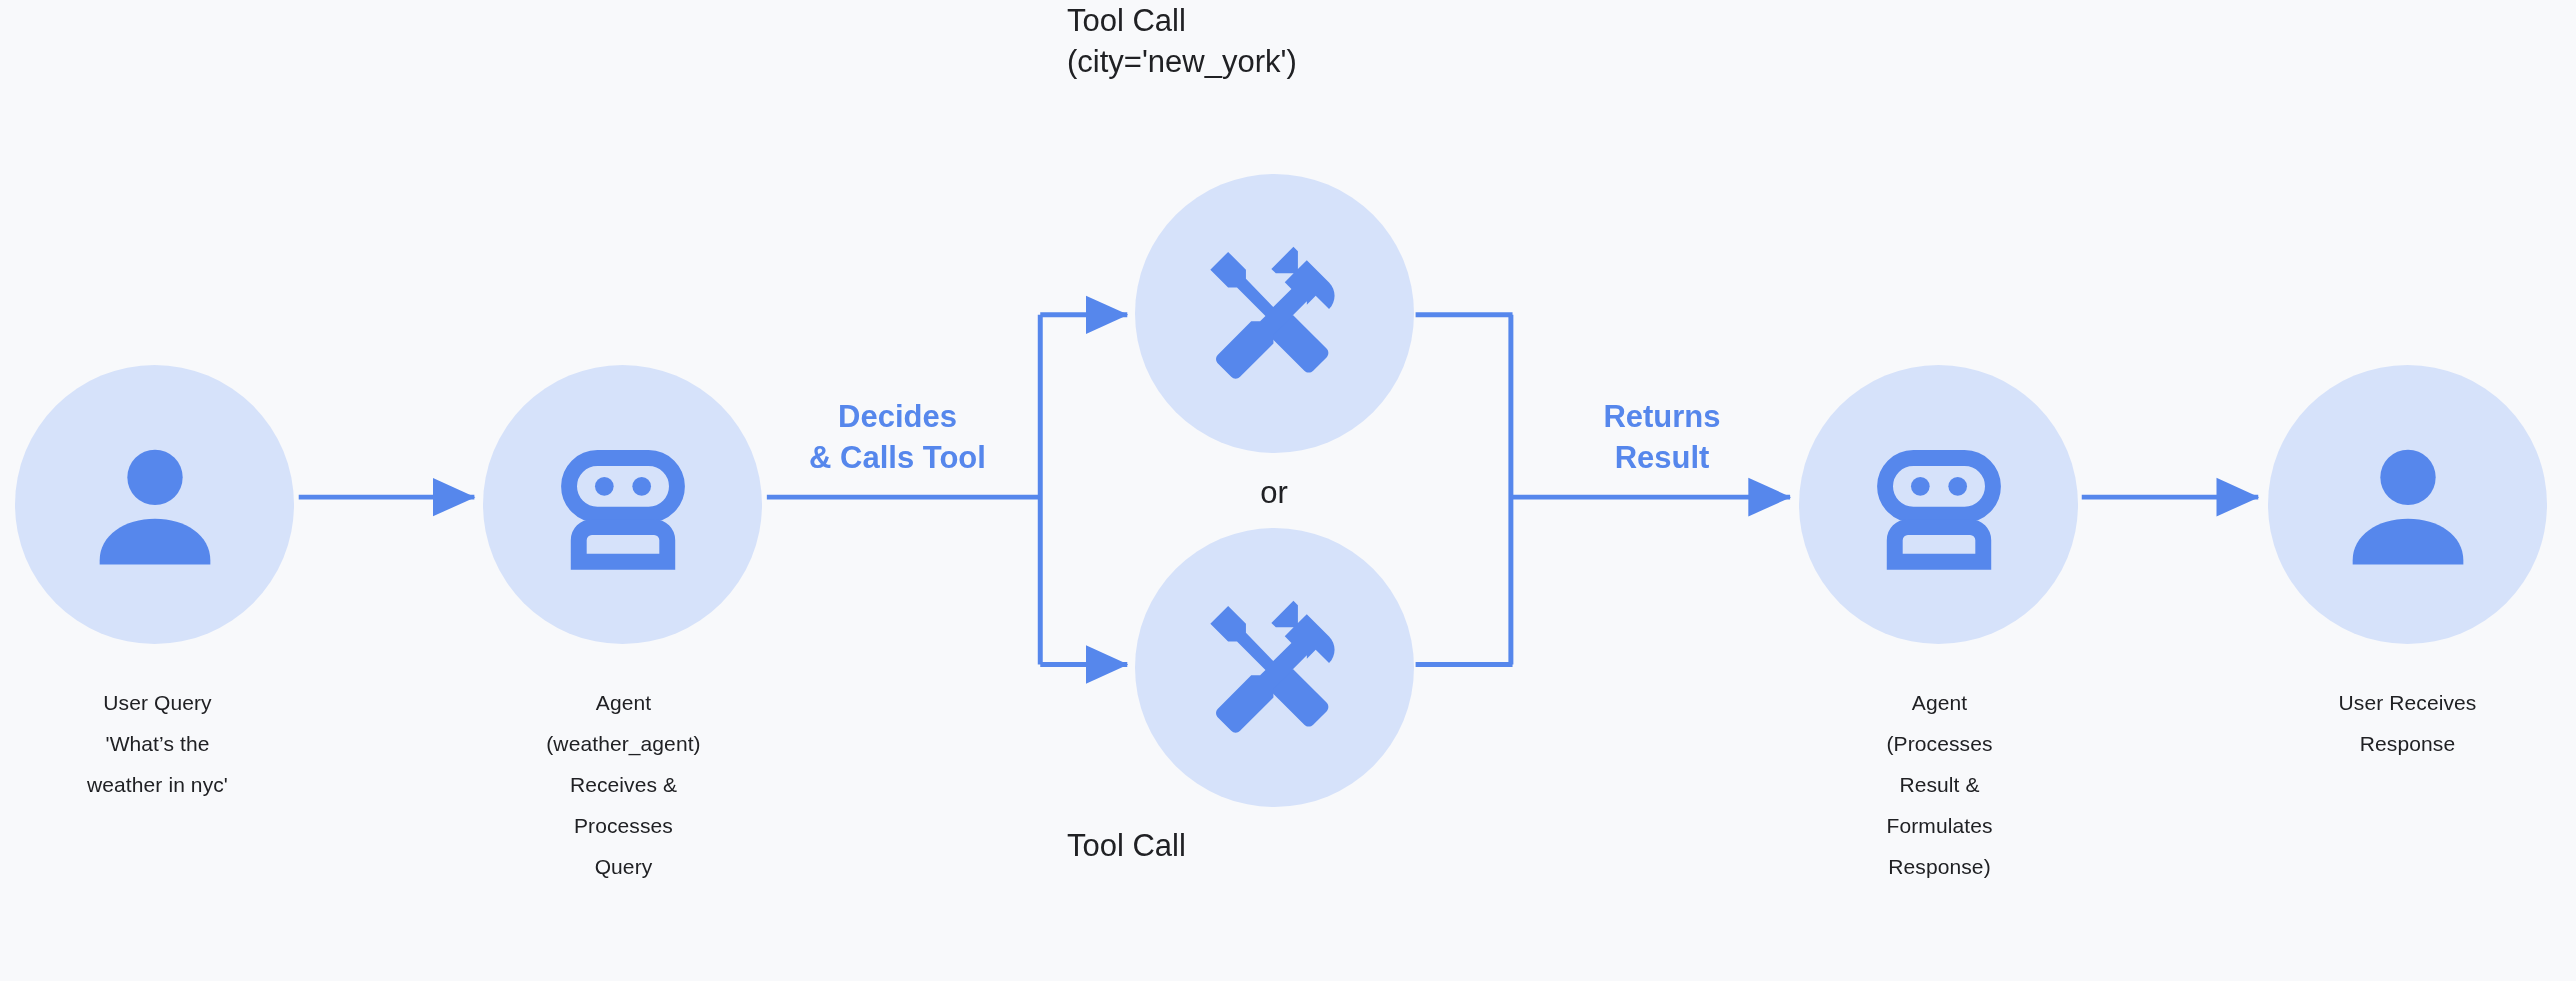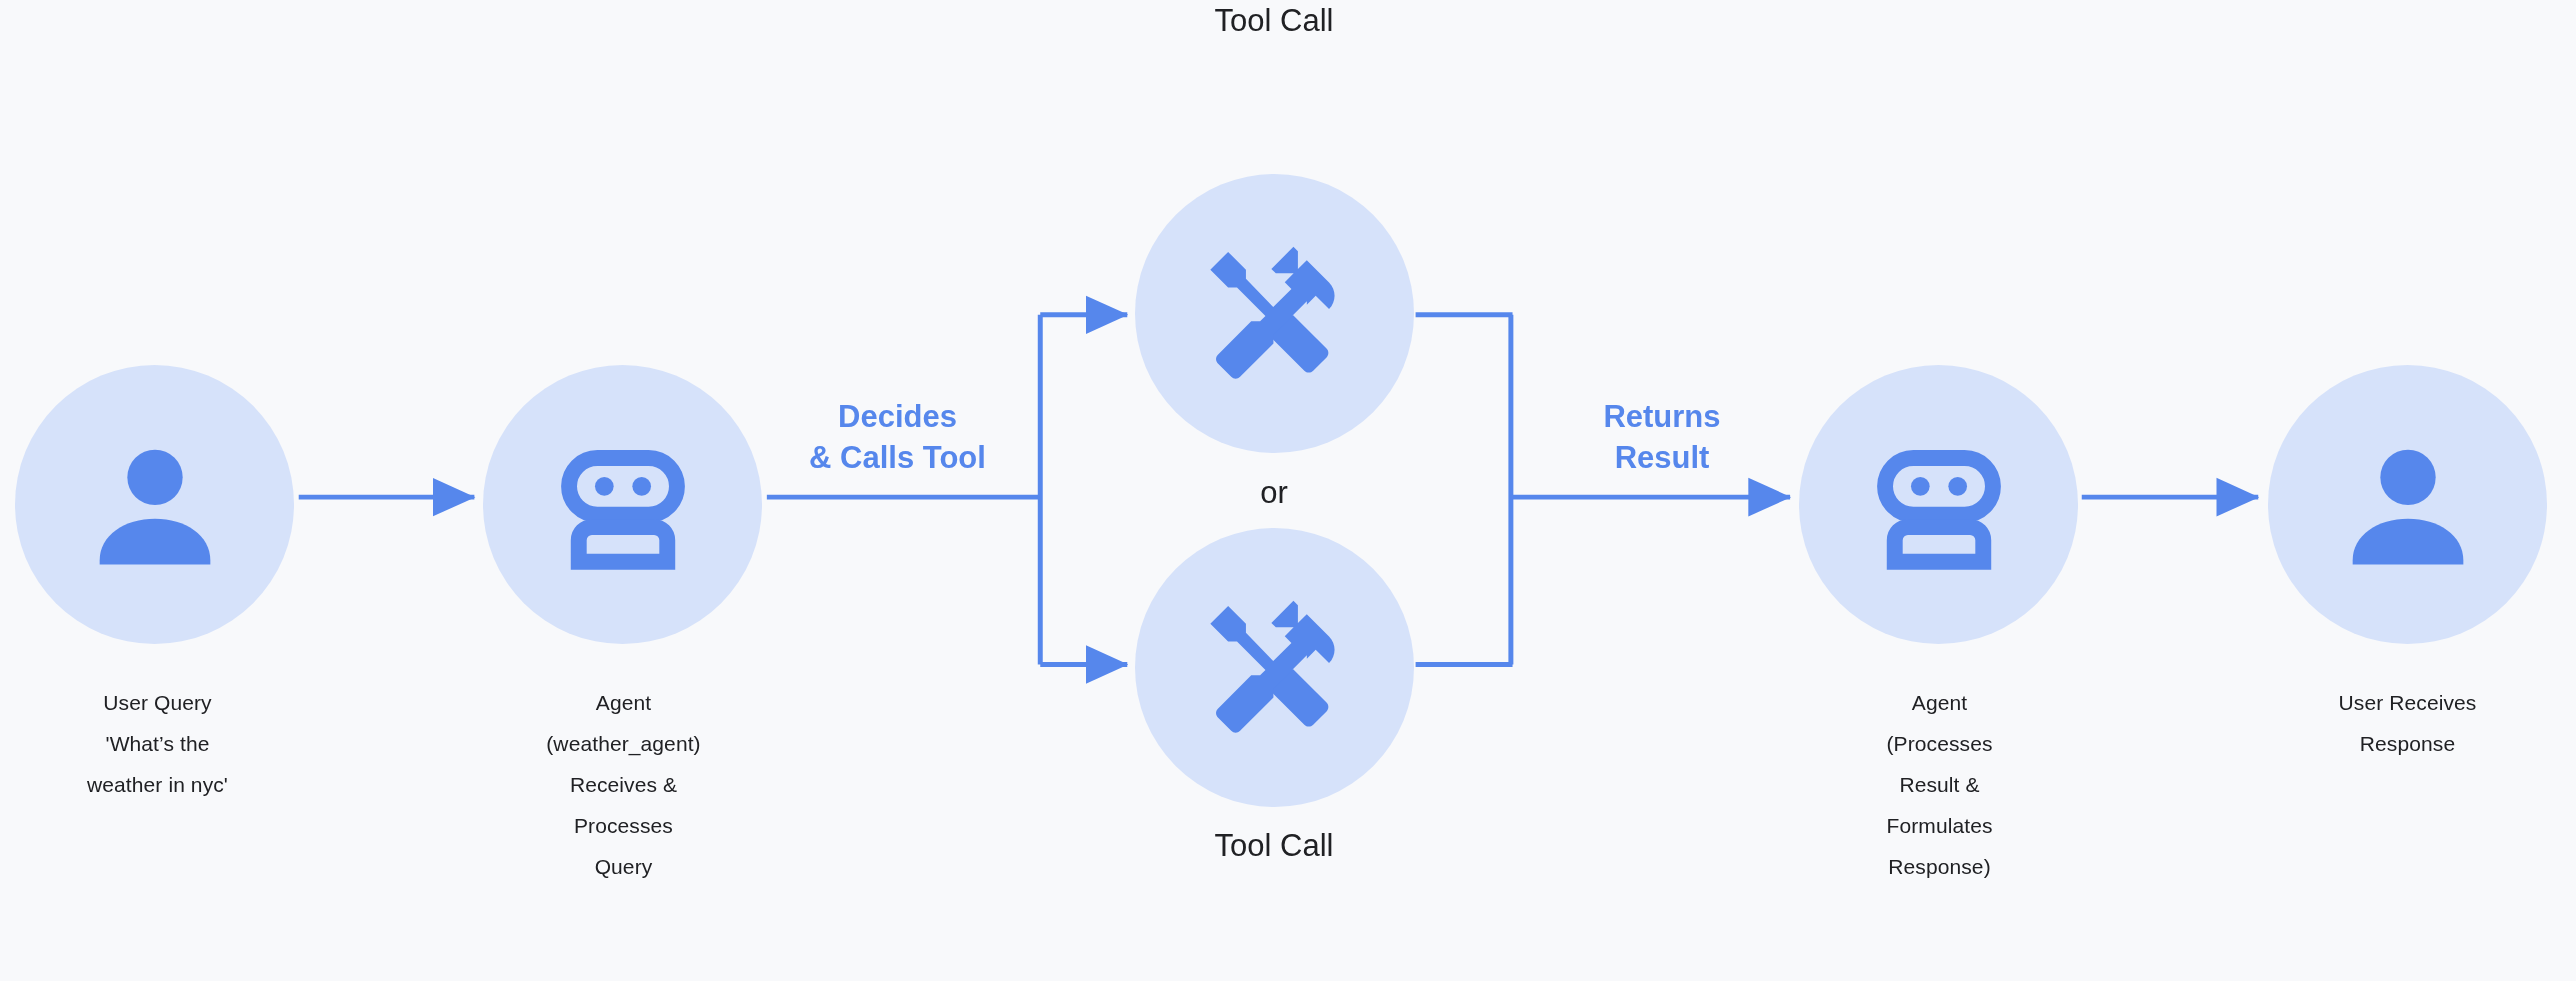--- a/index.html
+++ b/index.html
@@ -36,21 +36,20 @@
     position:absolute;
     text-align:center;
     color:#5687ec;
     font-size:31px;
     line-height:41px;
     font-weight:bold;
     white-space:pre-line;
   }
   .tool-label{
     position:absolute;
-    text-align:center;
     font-size:31px;
     line-height:41px;
     color:#202124;
   }
   .tool-label .fn{color:#5687ec;display:block;}
   .tool-label .lt{display:block;}
   .or-label{
     position:absolute;
     text-align:center;
     font-size:31px;
@@ -117,20 +116,21 @@
     <div class="caption" style="left:466px;top:682px;width:315px;">Agent
 (weather_agent)
 Receives &amp;
 Processes
 Query</div>
   </div>
 
   <div class="node">
     <div class="tool-label" style="left:1067px;top:0px;width:414px;">
       <span class="lt">Tool Call</span>
+      <span class="lt">(city='new_york')</span>
     </div>
     <div class="circle" style="left:1135px;top:174px;">
       <svg width="151" height="151" viewBox="0 0 24 24">
         <path fill="#5687ec" d="M21.67 18.17l-5.3-5.3h-0.99l-2.54 2.54v0.99l5.3 5.3c0.39 0.39 1.02 0.39 1.41 0l2.12-2.12c0.39-0.39 0.39-1.02 0-1.41z" transform="translate(-1.4,-0.6)"></path>
         <path fill="#5687ec" d="M17.34 10.19l1.41-1.41 2.12 2.12c1.17-1.17 1.17-3.07 0-4.24l-3.54-3.54-1.41 1.41V1.71L15.21 1 11.7 4.51l0.71 0.71h2.83l-1.41 1.41 1.06 1.06-2.89 2.89L7.66 6.06V4.65L4.83 1.81 2 4.64l2.83 2.83h1.41l4.52 4.52-0.85 0.85H8.5l-5.3 5.3c-0.39 0.39-0.39 1.02 0 1.41l2.12 2.12c0.39 0.39 1.02 0.39 1.41 0l5.3-5.3v-1.41l5.31-5.31z" transform="translate(-0.2,0.4)"></path>
       </svg>
     </div>
   </div>
 
   <div class="or-label" style="left:1191px;top:472px;width:166px;">or</div>

